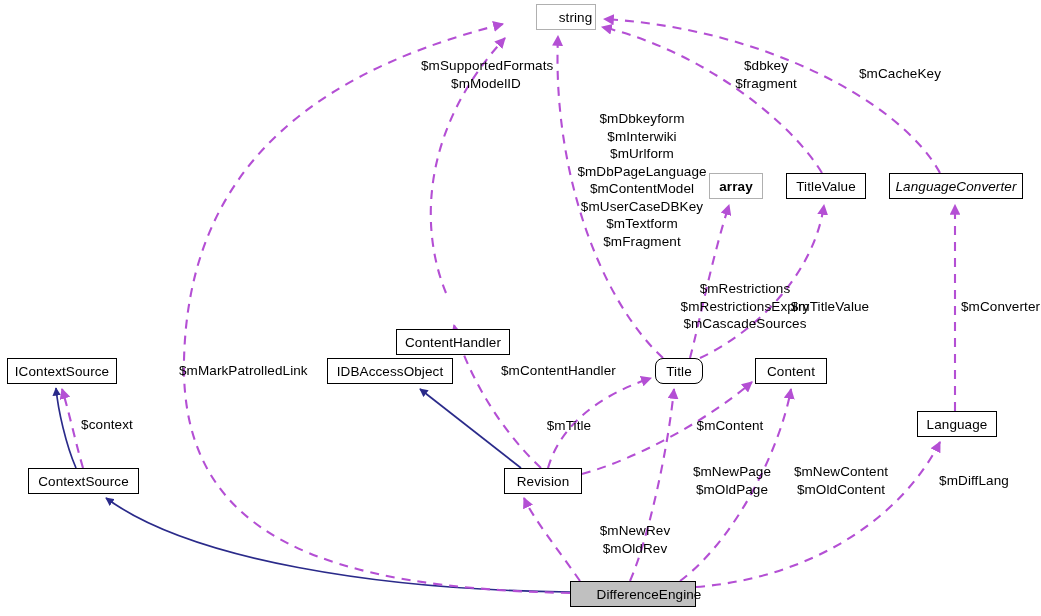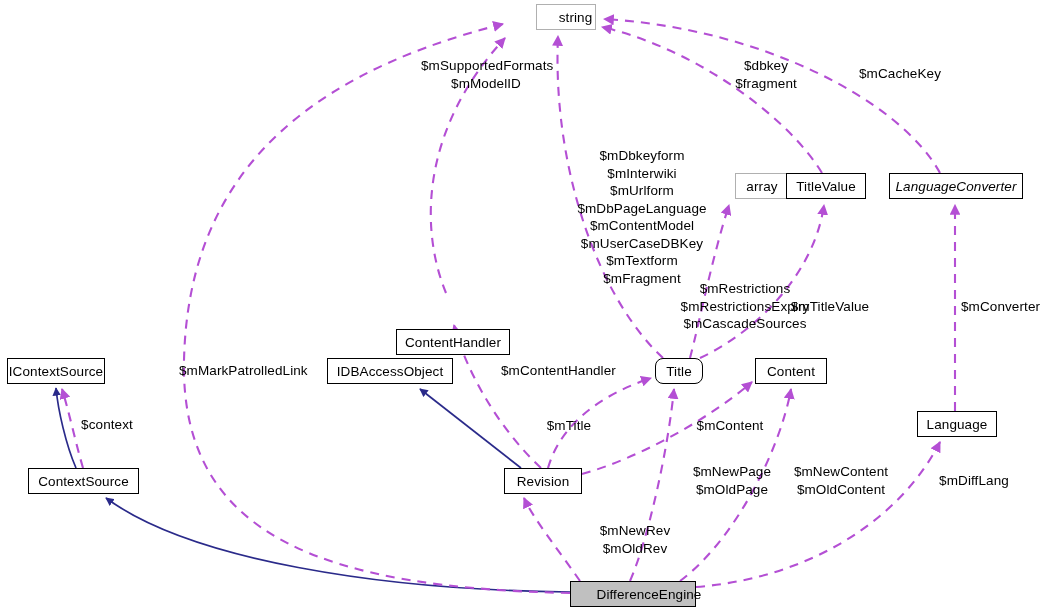--- a/index.html
+++ b/index.html
@@ -111,39 +111,39 @@
 
       <path d="M 582 474 C 640 458 710 418 752 382" marker-end="url(#assoc-arrow)"></path>
 
       <path d="M 696 587 C 810 578 900 520 940 442" marker-end="url(#assoc-arrow)"></path>
 
       <path d="M 83 468 C 76 444 68 408 62 389" marker-end="url(#assoc-arrow)"></path>
     </g>
   </svg>
 
   <div class="node prim" style="left:536px; top:4px;   width:60px;  height:26px;padding-left:19px;">string</div>
-  <div class="node prim" style="left:735px; top:173px; width:54px;  height:26px;">array</div>
+  <div class="node prim" style="left:709px; top:173px; width:54px;  height:26px;font-weight:bold;">array</div>
   <div class="node cls" style="left:786px; top:173px; width:80px;  height:26px;">TitleValue</div>
   <div class="node cls" style="left:889px; top:173px; width:134px; height:26px;font-style:italic;">LanguageConverter</div>
   <div class="node cls" style="left:396px; top:293px; width:114px; height:26px;margin-top:36px;">ContentHandler</div>
-  <div class="node cls" style="left:7px;   top:358px; width:98px; height:26px;">IContextSource</div>
+  <div class="node cls" style="left:7px;   top:358px; width:110px; height:26px;">IContextSource</div>
   <div class="node cls" style="left:327px; top:358px; width:126px; height:26px;">IDBAccessObject</div>
   <div class="node cls" style="left:655px; top:358px; width:48px;  height:26px;border-radius:8px;">Title</div>
   <div class="node cls" style="left:755px; top:358px; width:72px;  height:26px;">Content</div>
   <div class="node cls" style="left:917px; top:411px; width:80px;  height:26px;">Language</div>
   <div class="node cls" style="left:28px;  top:468px; width:111px; height:26px;">ContextSource</div>
   <div class="node cls" style="left:504px; top:468px; width:78px;  height:26px;">Revision</div>
   <div class="node focus" style="left:570px; top:581px; width:126px; height:26px;padding-left:32px;">DifferenceEngine</div>
 
   <div class="edge-label multi" style="left:421px; top:57px;  width:130px;">$mSupportedFormats
 $mModelID</div>
   <div class="edge-label multi" style="left:728px; top:57px;  width:76px;">$dbkey
 $fragment</div>
   <div class="edge-label" style="left:859px; top:65px;  width:82px;">$mCacheKey</div>
-  <div class="edge-label multi" style="left:574px; top:110px; width:136px;margin-top:37px;">$mDbkeyform
+  <div class="edge-label multi" style="left:574px; top:110px; width:136px;">$mDbkeyform
 $mInterwiki
 $mUrlform
 $mDbPageLanguage
 $mContentModel
 $mUserCaseDBKey
 $mTextform
 $mFragment</div>
   <div class="edge-label multi" style="left:678px; top:280px; width:134px;">$mRestrictions
 $mRestrictionsExpiry
 $mCascadeSources</div>

